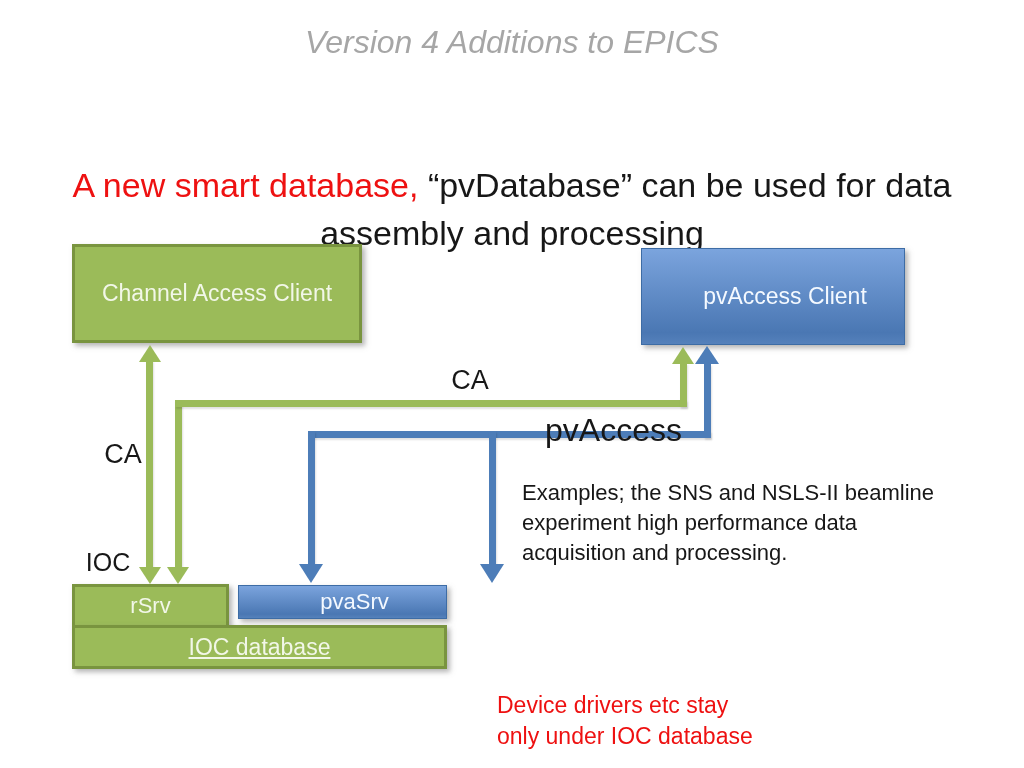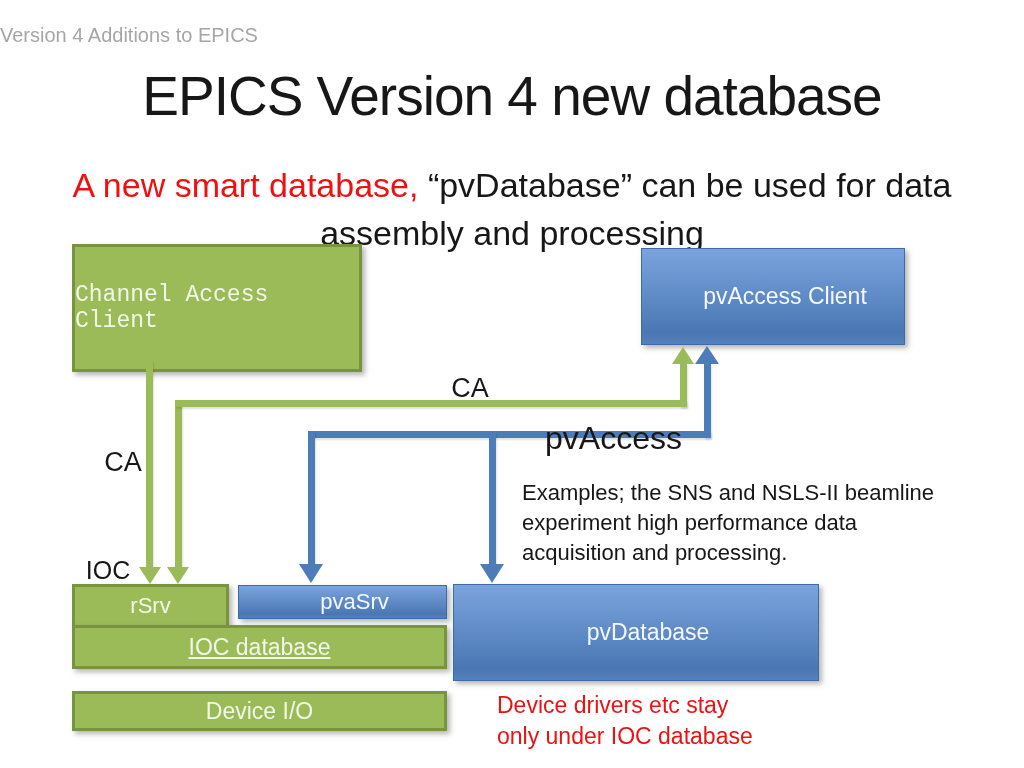--- a/index.html
+++ b/index.html
@@ -1,22 +1,22 @@
 <!DOCTYPE html>
 <html style="--green-fill: #9bbb59; --green-border: #79943f; --blue-top: #7ba4dd; --blue-bottom: #4a77b3; --blue-border: #3d6ca5; --blue-line: #4d7db8; --red-text: #ee1111; --gray-text: #a6a6a6; --text-dark: #171717;"><head>
 <meta charset="utf-8">
 <style>
   html,body { margin:0; padding:0; background:#fff; }
   .slide {
     position:relative; width:1024px; height:768px; background:#ffffff;
     font-family:"Liberation Sans", sans-serif; overflow:hidden; color:#171717;
   }
   .hdr {
-    position:absolute; top:24px; left:0; width:100%; 
-    font-size:20px; color:var(--gray-text,#a6a6a6);
+    position:absolute; top:24px; left:0; width:100%; text-align:center;
+    font-size:32px; color:var(--gray-text,#a6a6a6);font-style:italic;
   }
   .title {
     position:absolute; top:64px; left:0; width:100%; text-align:center;
     font-size:55px; font-weight:normal; letter-spacing:-1px; margin:0;
     color:var(--text-dark,#171717);
   }
   .subtitle {
     position:absolute; top:138px; left:0; width:100%; text-align:center;
     font-size:34px; line-height:48px; color:var(--text-dark,#171717);margin-top:23px;
   }
@@ -35,49 +35,46 @@
     box-sizing:border-box; box-shadow:3px 3px 5px rgba(110,110,110,.5);padding-left:24px;
   }
   .line { position:absolute; box-shadow:1px 2px 2px rgba(0,0,0,.12); }
   .gline { background:var(--green-fill,#9bbb59); }
   .bline { background:var(--blue-line,#4d7db8); }
   .ah { position:absolute; width:0; height:0; }
   .ah-up-g    { border-left:11px solid transparent; border-right:11px solid transparent; border-bottom:17px solid var(--green-fill,#9bbb59); }
   .ah-down-g  { border-left:11px solid transparent; border-right:11px solid transparent; border-top:17px solid var(--green-fill,#9bbb59); }
   .ah-up-b    { border-left:12px solid transparent; border-right:12px solid transparent; border-bottom:18px solid var(--blue-line,#4d7db8); }
   .ah-down-b  { border-left:12px solid transparent; border-right:12px solid transparent; border-top:19px solid var(--blue-line,#4d7db8); }
-  .lbl { position:absolute; color:var(--text-dark,#171717); text-align:center;margin-top:8px; }
+  .lbl { position:absolute; color:var(--text-dark,#171717); text-align:center; }
   .examples {
     position:absolute; left:522px; top:478px; width:440px;
     font-size:22px; line-height:30px; color:var(--text-dark,#171717); text-align:left;
   }
   .rednote {
     position:absolute; left:497px; top:690px; width:330px;
     font-size:23px; line-height:31px; color:var(--red-text,#ee1111); text-align:left;
   }
 </style>
 </head>
 <body>
 
 <div class="slide">
 
   <div class="hdr">Version 4 Additions to EPICS</div>
-  <h1 class="title">EPICS Version 4 new database</h1>
   <div class="subtitle">
     <div><span class="red">A new smart database,</span><span> “pvDatabase” can be used for data</span></div>
     <div>assembly and processing</div>
   </div>
 
-  <div class="gbox" style="left:72px; top:244px; width:290px; height:128px; font-size:23px;font-family:Liberation Mono, monospace;">Channel Access Client</div>
+  <div class="gbox" style="left:72px; top:244px; width:290px; height:99px; font-size:23px;">Channel Access Client</div>
   <div class="bbox" style="left:641px; top:248px; width:264px; height:97px; font-size:23px;">pvAccess Client</div>
   <div class="gbox" style="left:72px; top:584px; width:157px; height:44px; font-size:22px;">rSrv</div>
   <div class="bbox" style="left:238px; top:585px; width:209px; height:34px; font-size:22px;">pvaSrv</div>
-  <div class="bbox" style="left:453px; top:584px; width:366px; height:97px; font-size:23px;">pvDatabase</div>
   <div class="gbox" style="left:72px; top:625px; width:375px; height:44px; font-size:23px;text-decoration:underline;">IOC database</div>
-  <div class="gbox" style="left:72px; top:691px; width:375px; height:40px; font-size:23px;">Device I/O</div>
 
   <div class="line gline" style="left:146px; top:360px; width:7px; height:208px;"></div>
   <div class="ah ah-up-g" style="left:139px; top:345px;"></div>
   <div class="ah ah-down-g" style="left:139px; top:567px;"></div>
 
   <div class="line gline" style="left:175px; top:400px; width:7px; height:168px;"></div>
   <div class="line gline" style="left:175px; top:400px; width:512px; height:7px;"></div>
   <div class="line gline" style="left:680px; top:363px; width:7px; height:44px;"></div>
   <div class="ah ah-down-g" style="left:167px; top:567px;"></div>
   <div class="ah ah-up-g" style="left:672px; top:347px;"></div>

